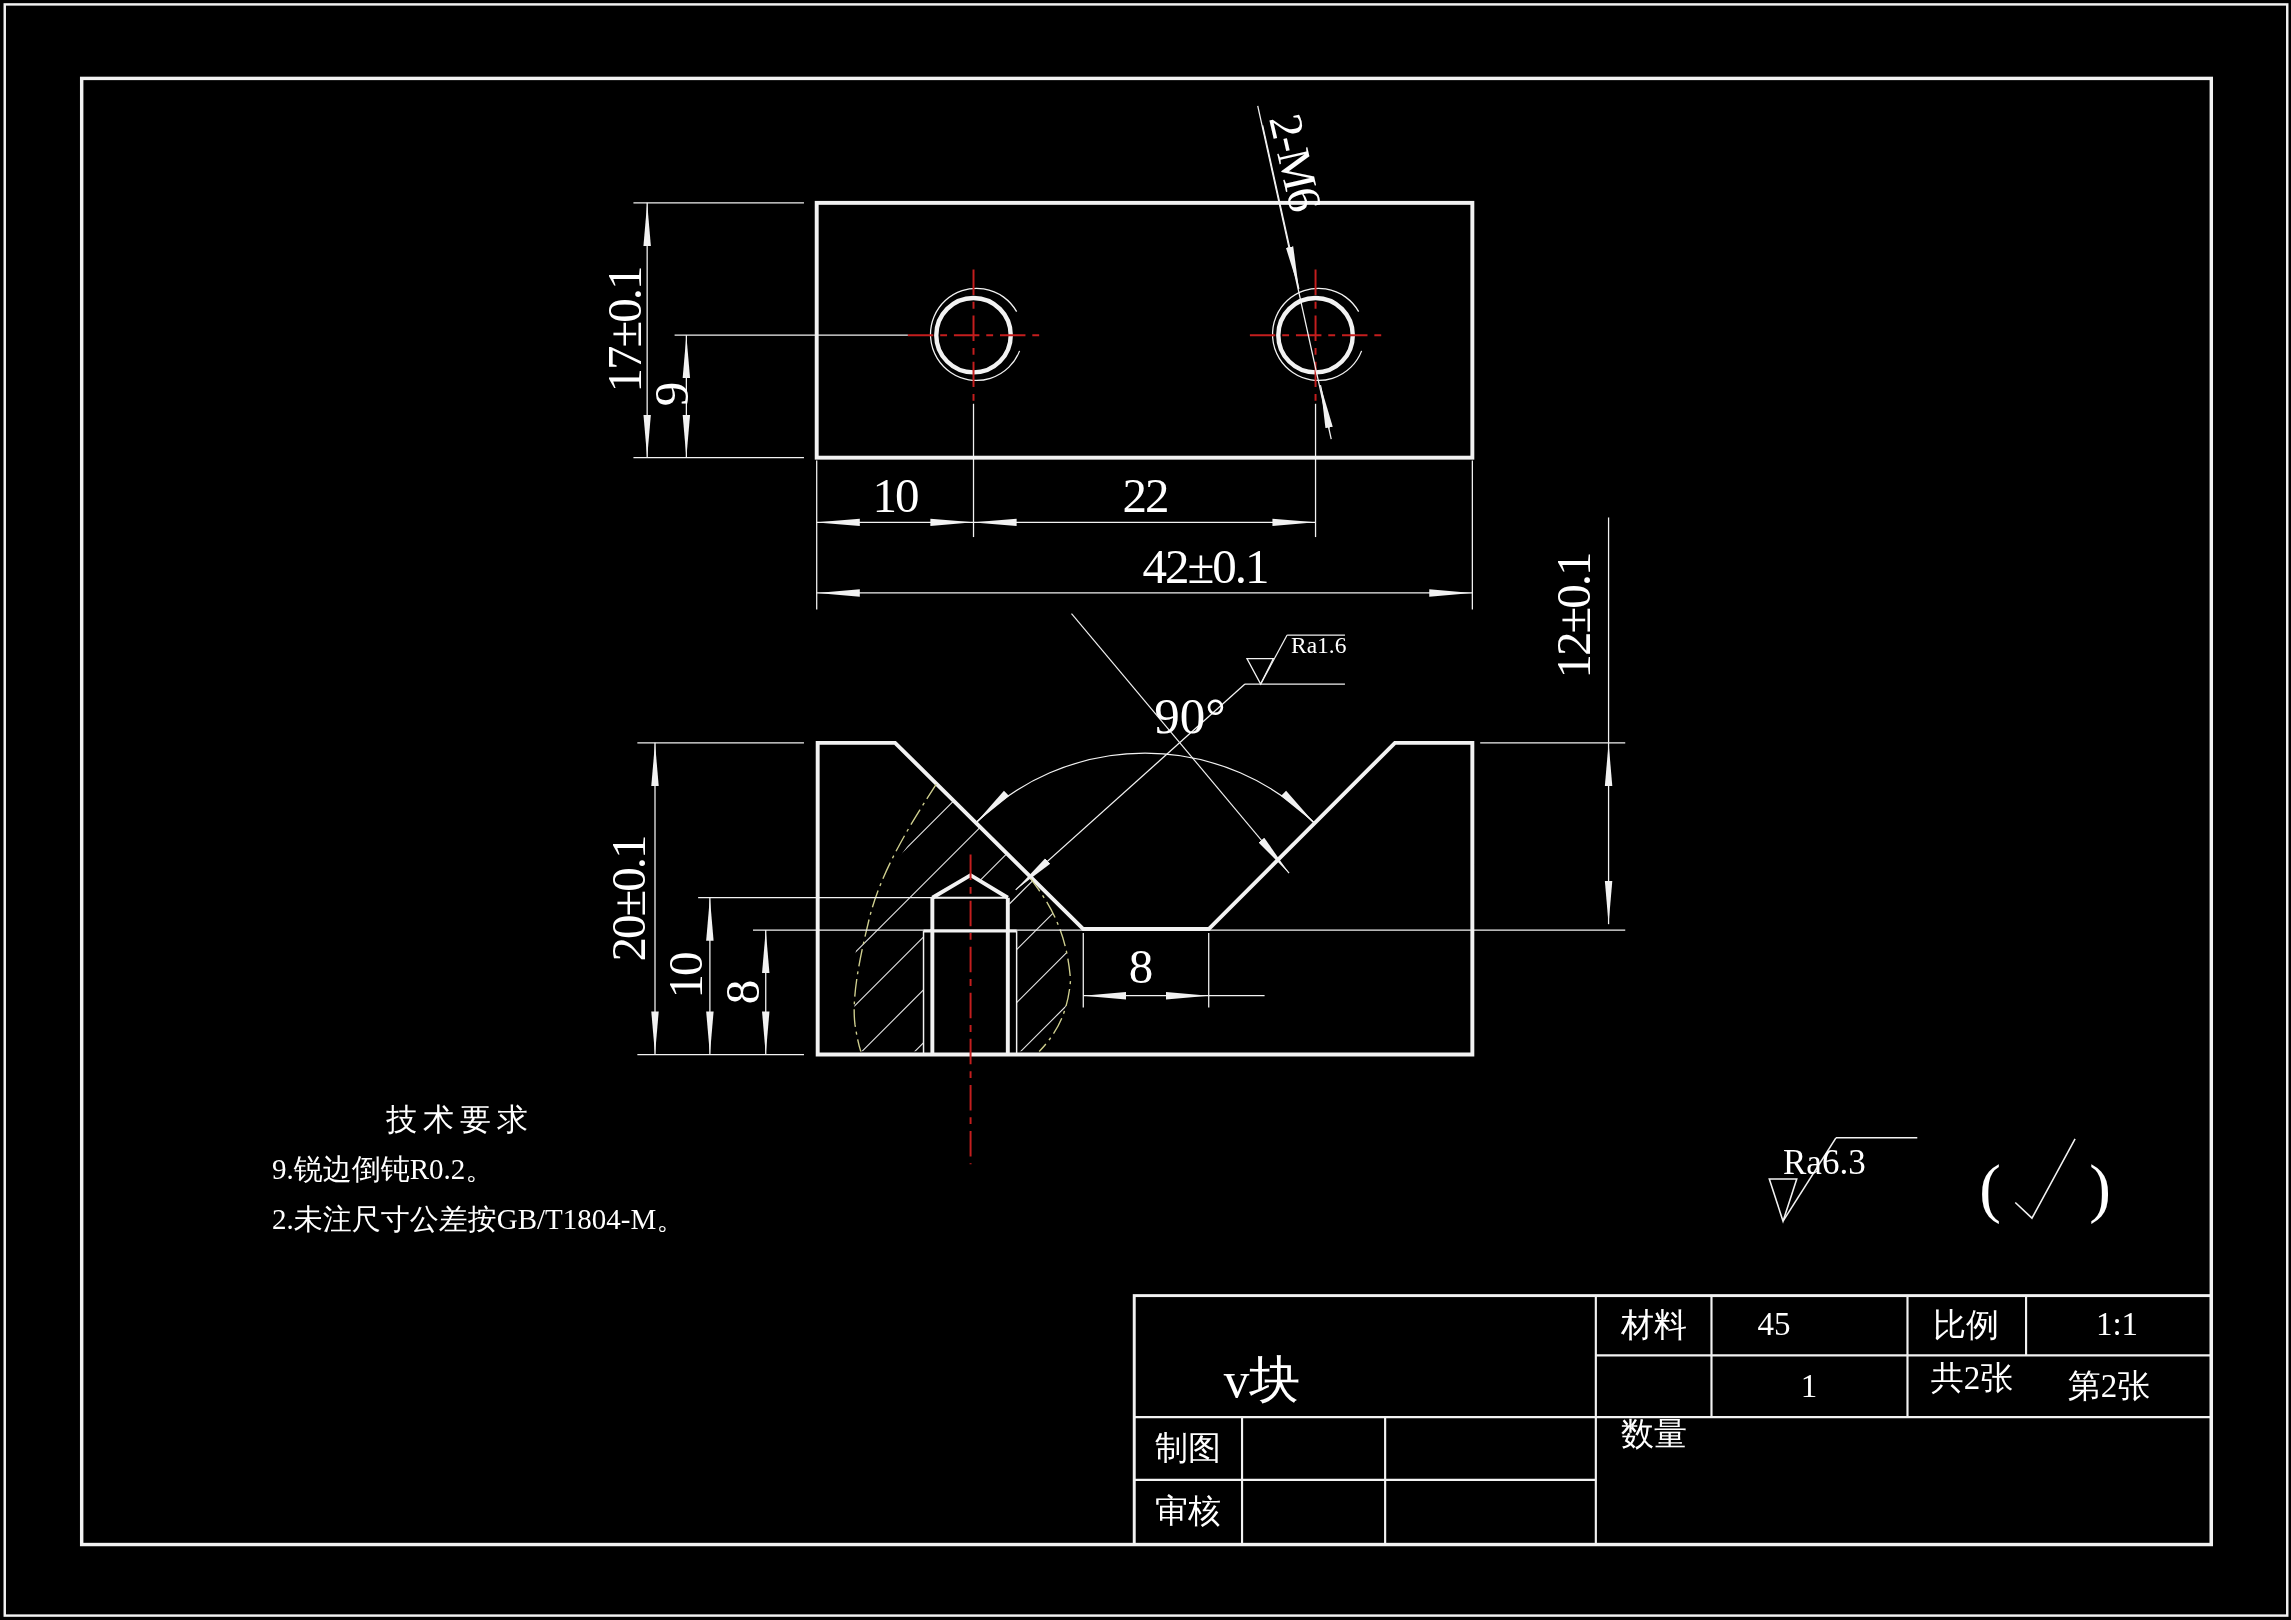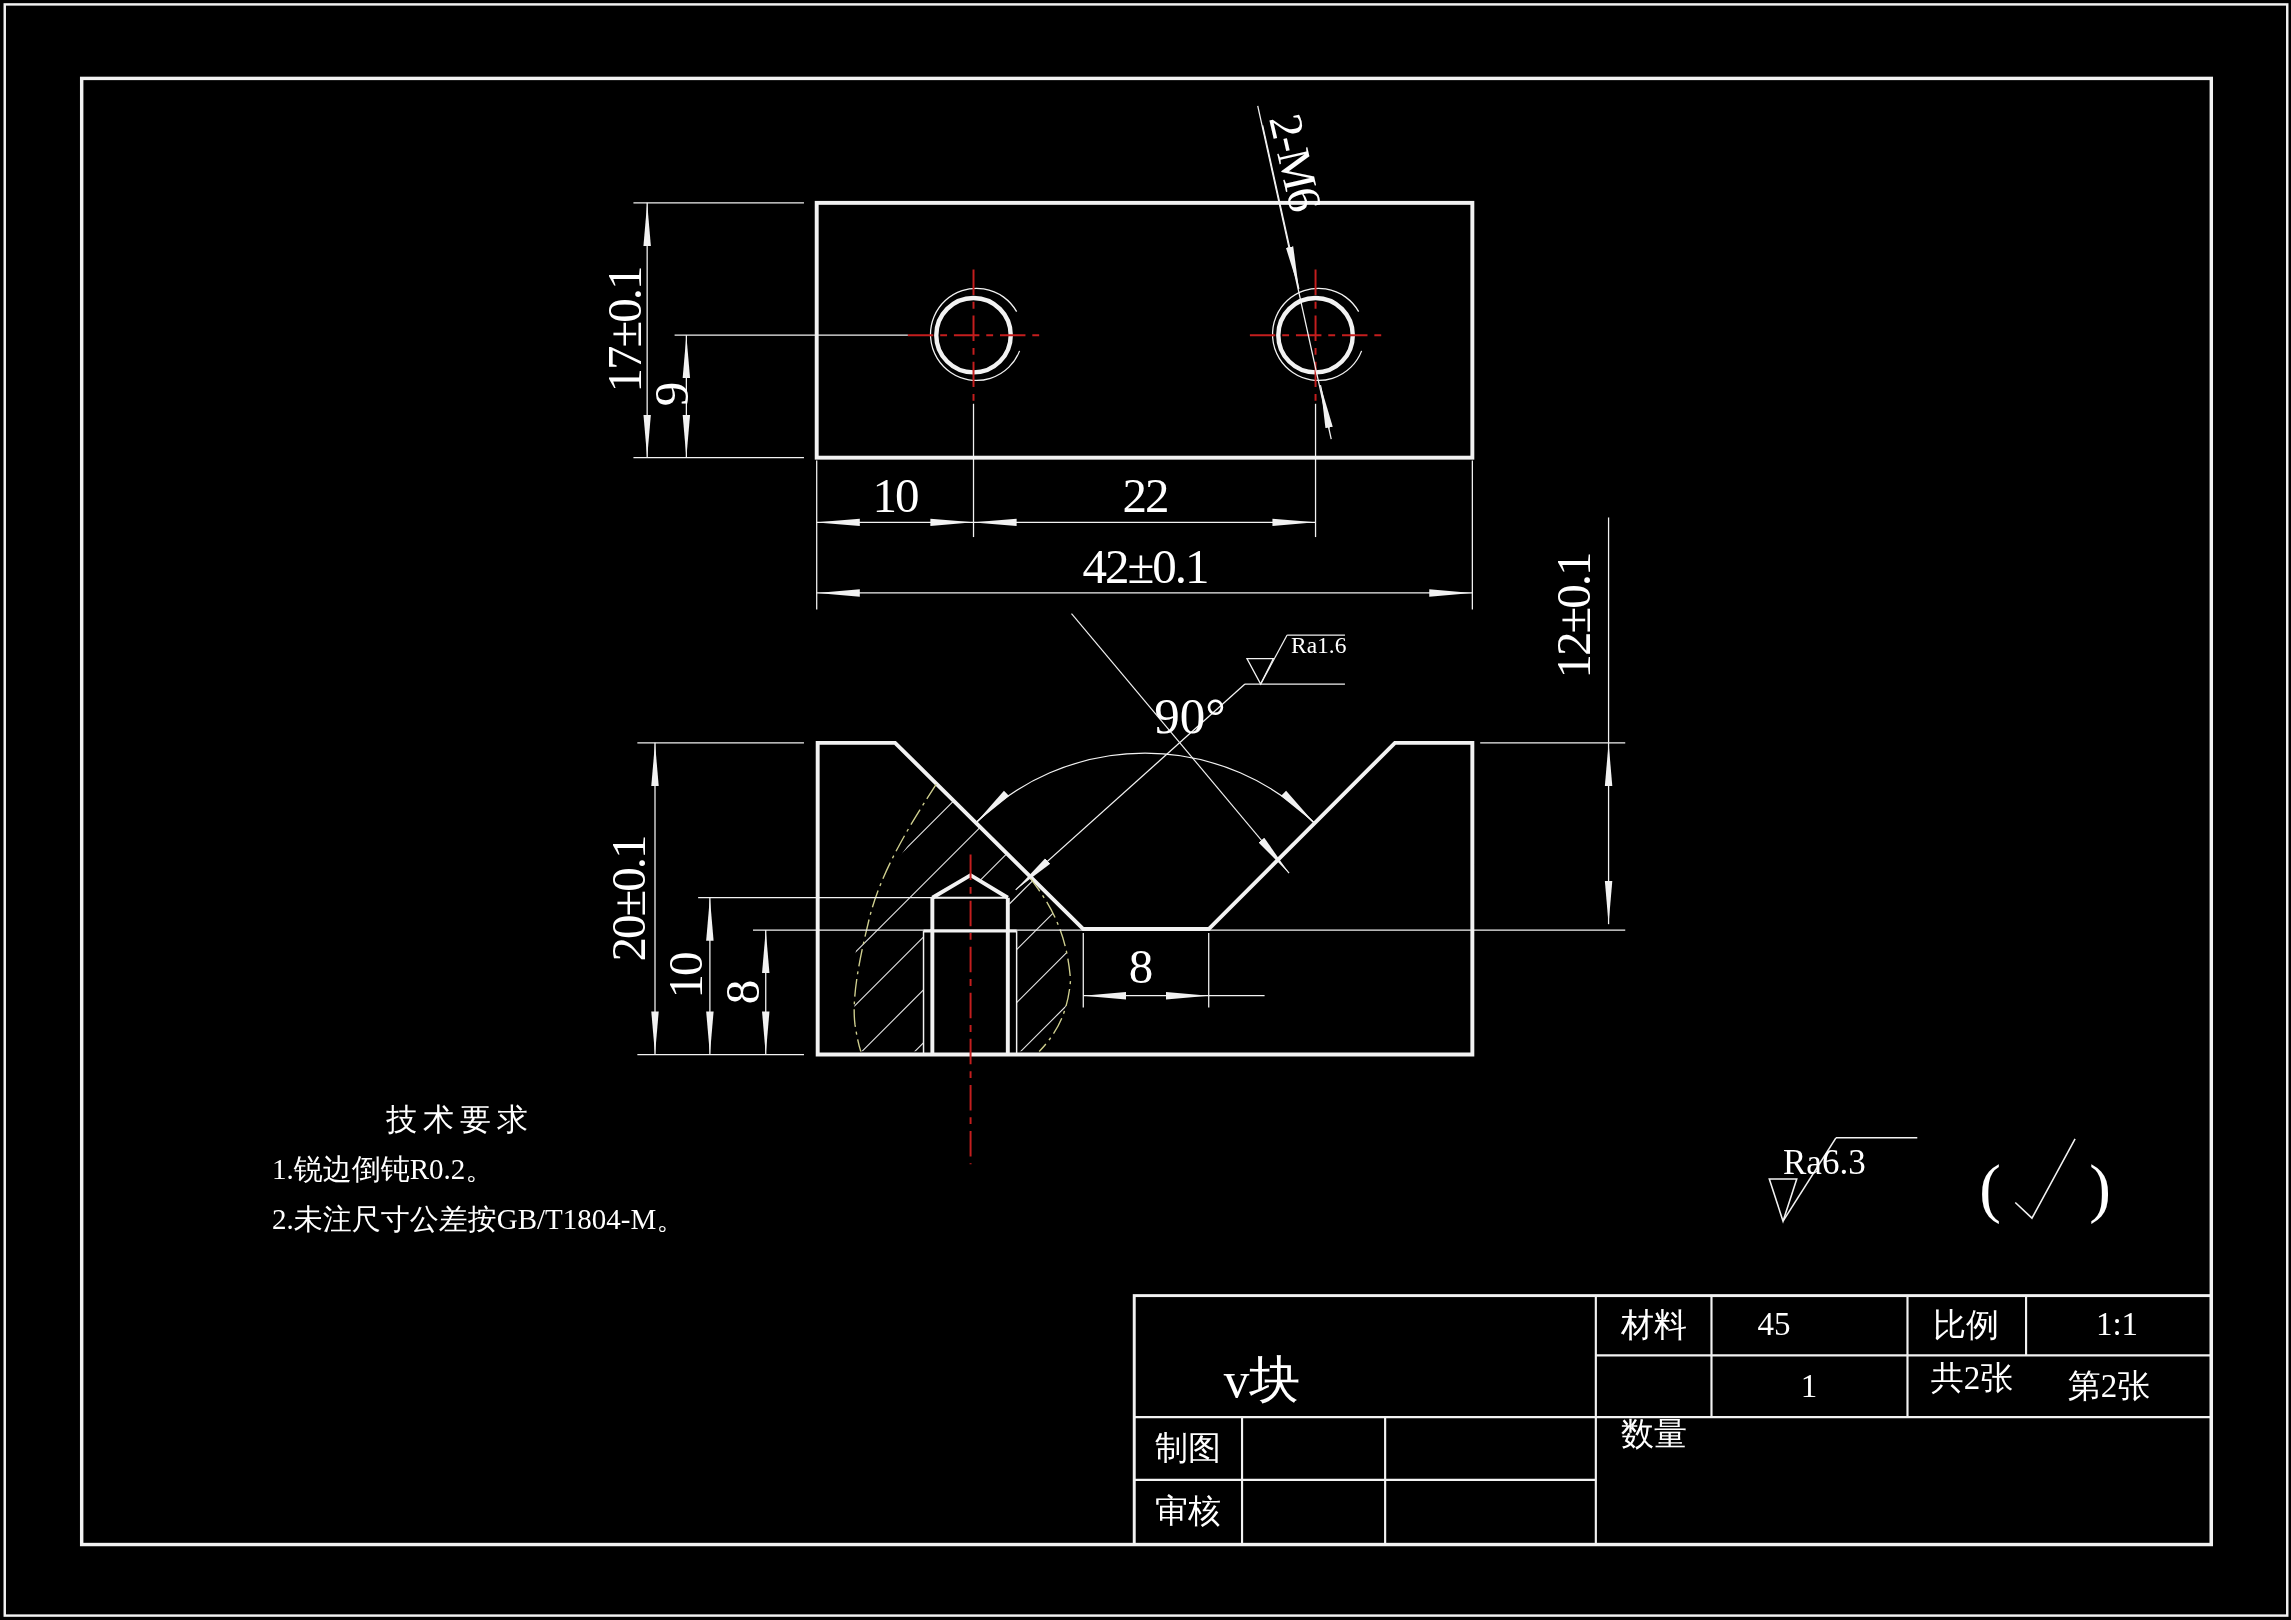--- a/index.html
+++ b/index.html
@@ -164,33 +164,33 @@
       <line x1="1628" y1="1383" x2="2256" y2="1383"></line>
       <line x1="1157" y1="1446" x2="2256" y2="1446"></line>
       <line x1="1157" y1="1510" x2="1628" y2="1510"></line>
     </g>
   </svg>
 
   <div class="txt dim r" style="left:624px;top:330px;">17±0.1</div>
   <div class="txt dim r" style="left:671px;top:395px;">9</div>
   <div class="txt dim c" style="left:895px;top:495px;">10</div>
   <div class="txt dim c" style="left:1145px;top:495px;">22</div>
-  <div class="txt dim c" style="left:1145px;top:566px;">42±0.1</div>
+  <div class="txt dim c" style="left:1205px;top:566px;">42±0.1</div>
   <div class="txt dim" style="left:1295px;top:162px;transform:translate(-50%,-50%) rotate(77deg);font-size:47px;">2-M6</div>
 
   <div class="txt big c" style="left:1142px;top:716px;">90°</div>
   <div class="txt" style="left:1291px;top:646px;transform:translate(0,-50%);font-size:23.5px;">Ra1.6</div>
   <div class="txt dim r" style="left:628px;top:899px;">20±0.1</div>
   <div class="txt dim r" style="left:685px;top:976px;">10</div>
   <div class="txt dim r" style="left:742px;top:993px;">8</div>
   <div class="txt dim c" style="left:1140px;top:966px;">8</div>
   <div class="txt dim r" style="left:1573px;top:616px;">12±0.1</div>
 
   <div class="txt cn c" style="left:460px;top:1119px;font-size:31px;letter-spacing:5.9px;">技术要求</div>
-  <div class="txt cn" style="left:272px;top:1169px;transform:translate(0,-50%);">1.锐边倒钝R0.2。</div>
+  <div class="txt cn" style="left:272px;top:1169px;transform:translate(0,-50%);">9.锐边倒钝R0.2。</div>
   <div class="txt cn" style="left:272px;top:1219px;transform:translate(0,-50%);">2.未注尺寸公差按GB/T1804-M。</div>
 
   <div class="txt" style="left:1783px;top:1162px;transform:translate(0,-50%);font-size:35px;">Ra6.3</div>
   <div class="txt c" style="left:1990px;top:1188px;font-size:65px;">(</div>
   <div class="txt c" style="left:2100px;top:1188px;font-size:65px;">)</div>
 
   <div class="txt c" style="left:1262px;top:1360px;font-size:51px;margin-top:20px;">v块</div>
   <div class="txt tb c" style="left:1654px;top:1325px;">材料</div>
   <div class="txt tb c" style="left:1774px;top:1324px;">45</div>
   <div class="txt tb c" style="left:1966px;top:1325px;">比例</div>

